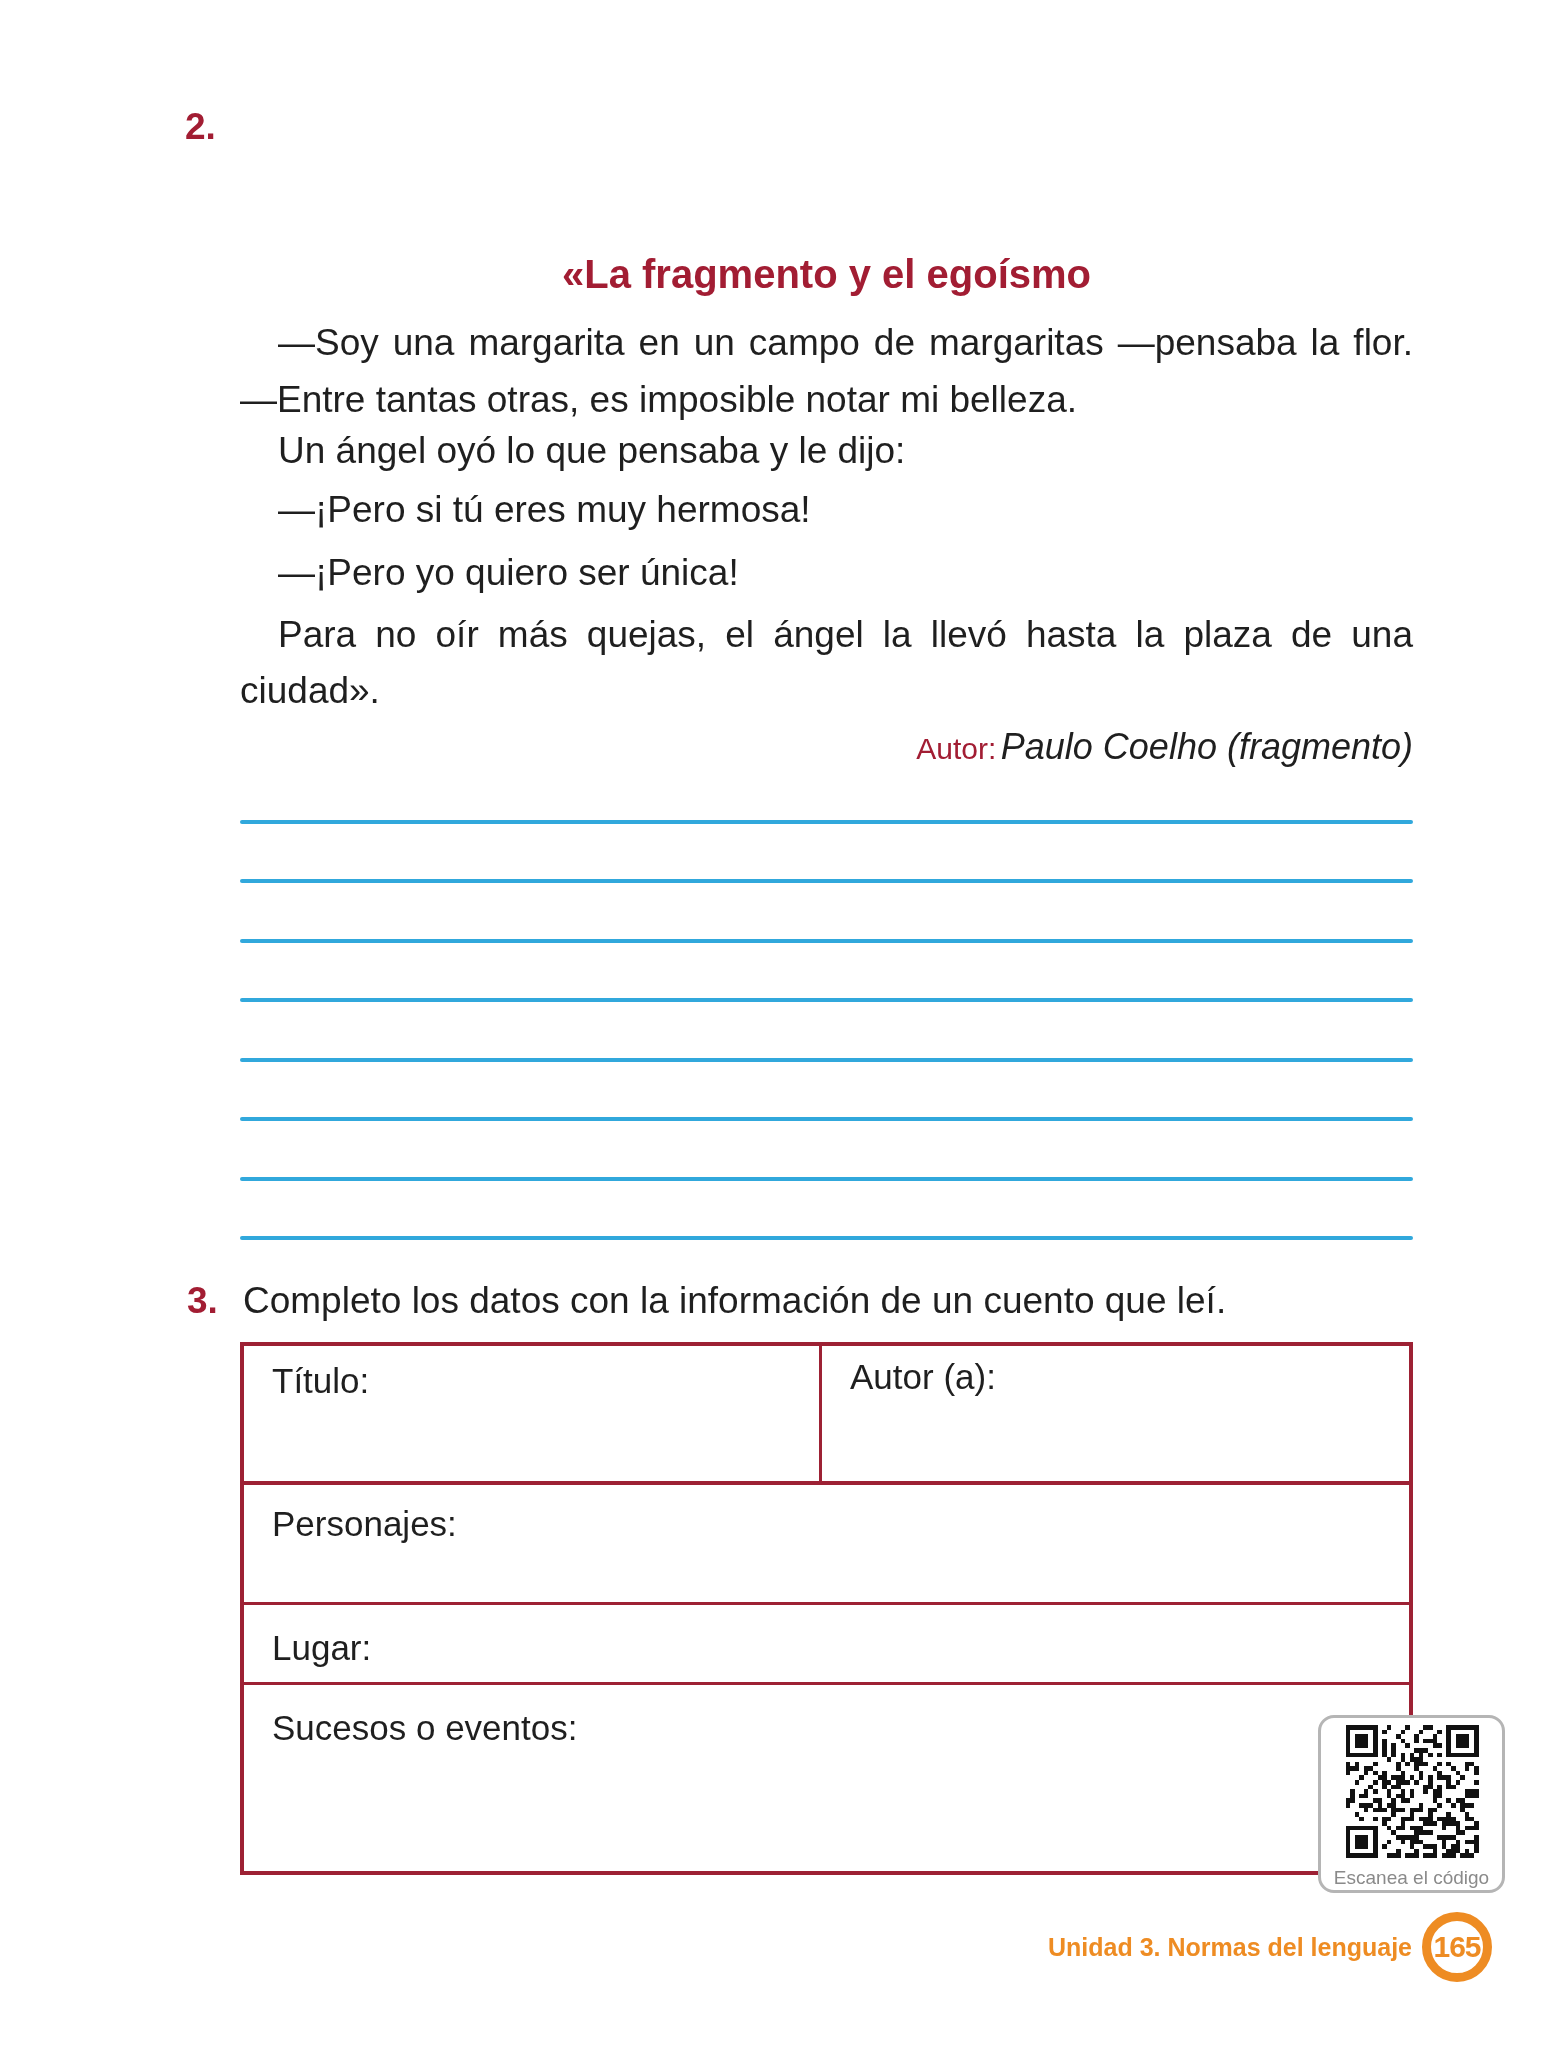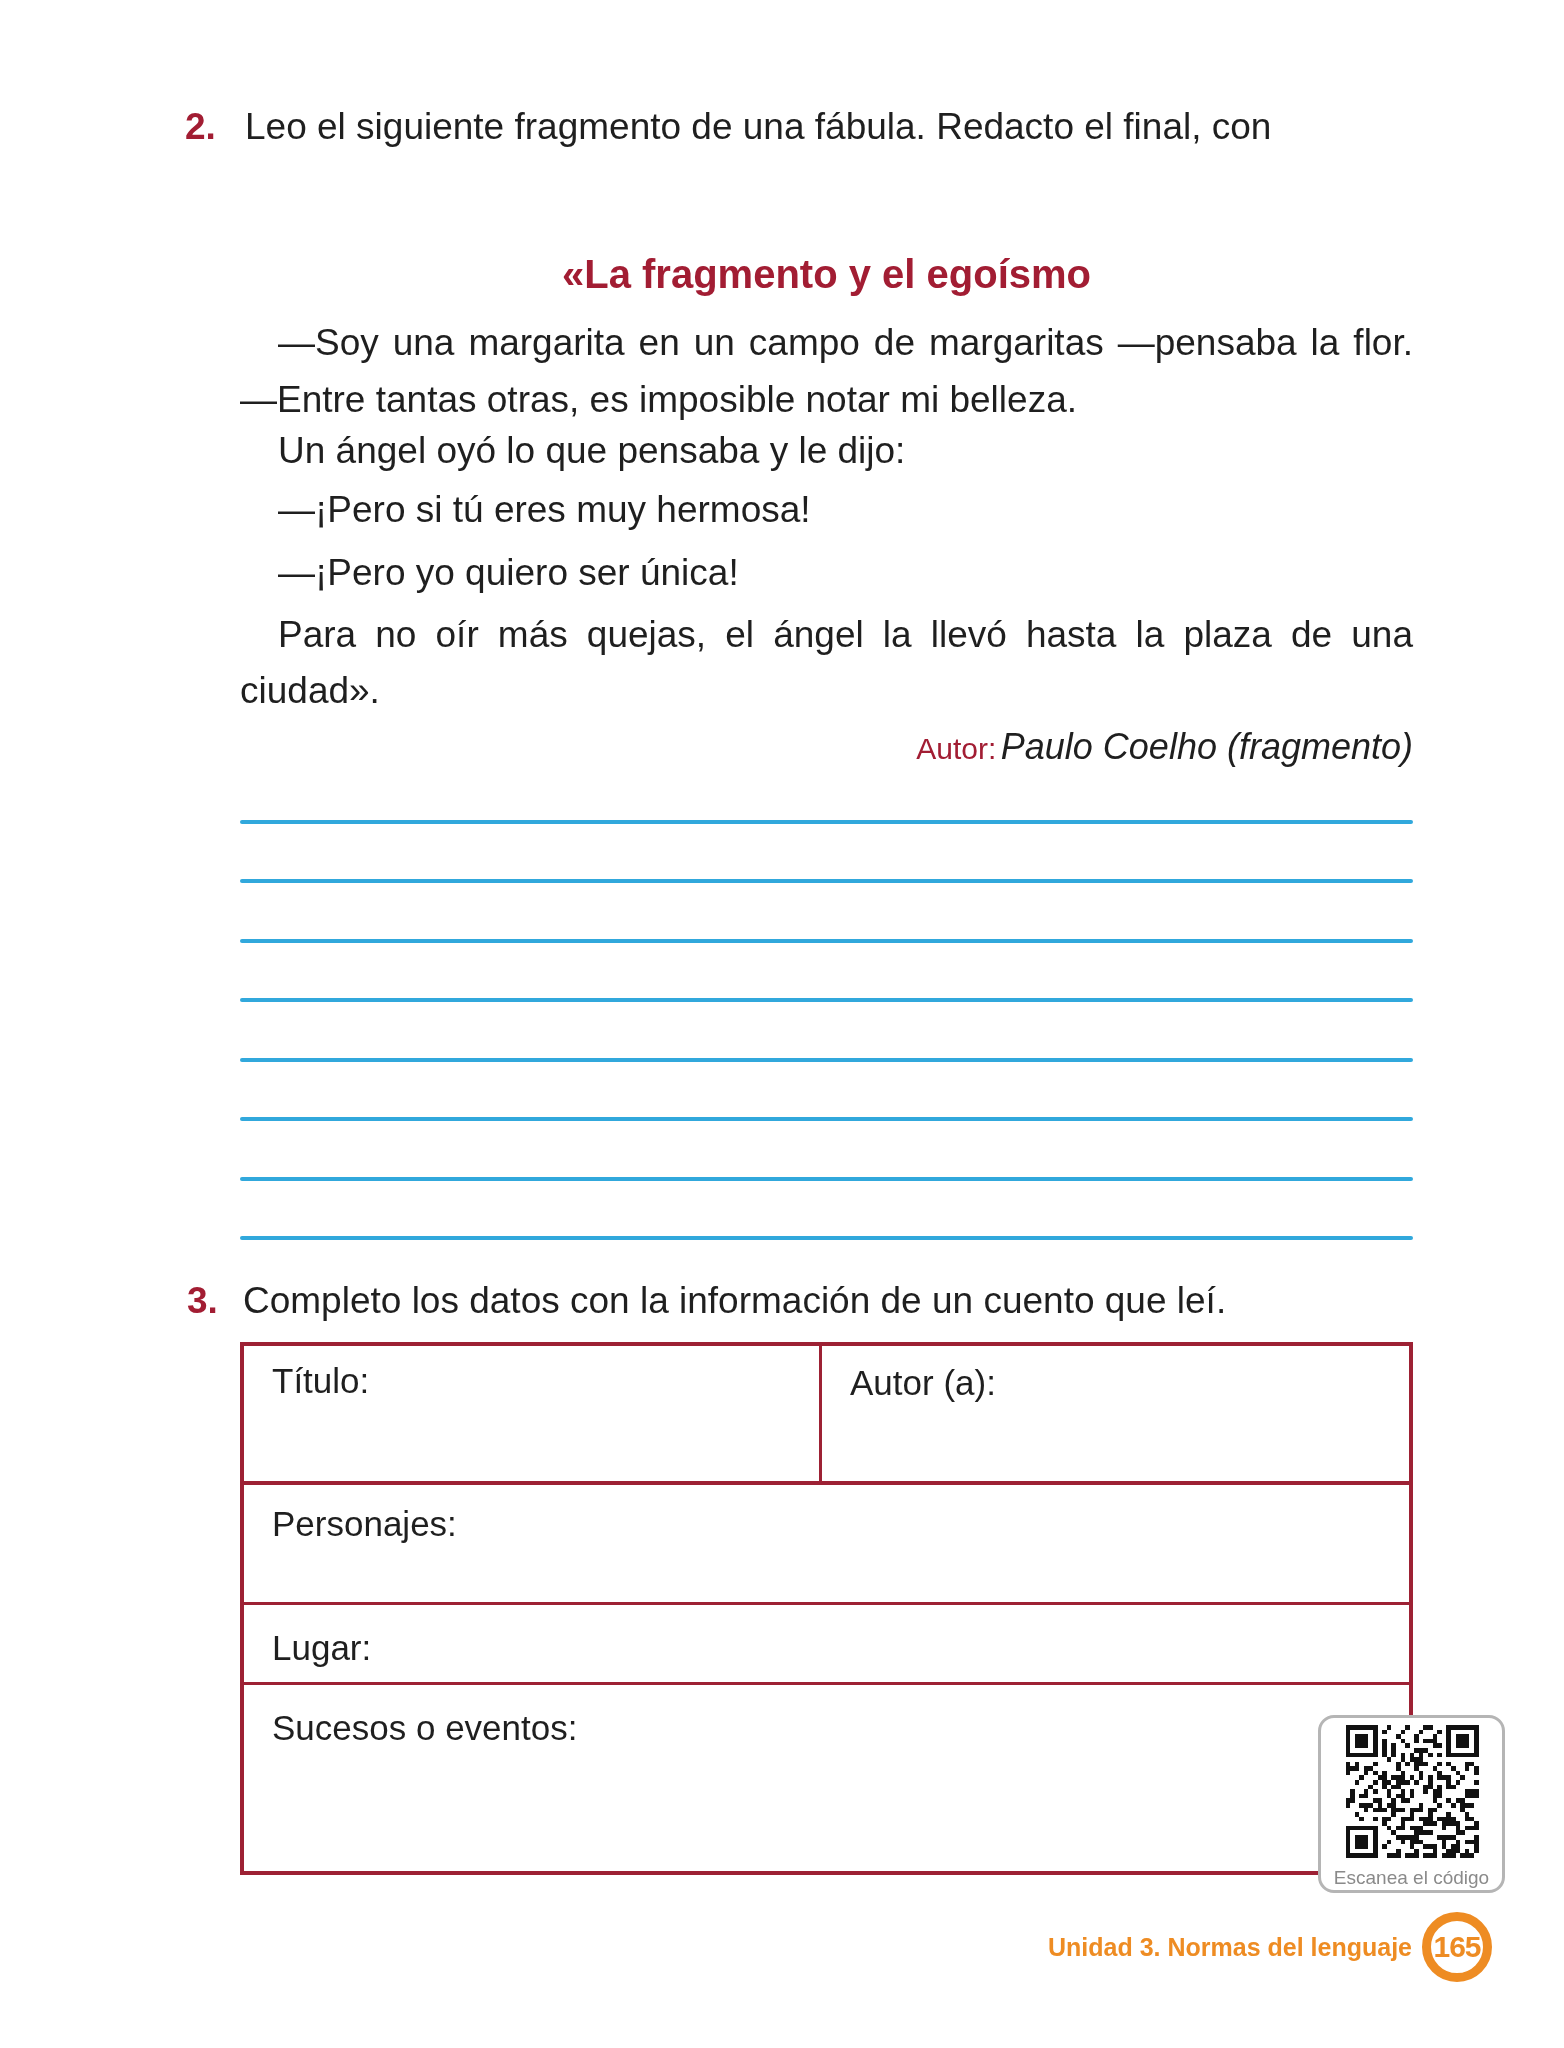--- a/index.html
+++ b/index.html
@@ -55,21 +55,20 @@
     border:9px solid var(--orange);box-sizing:border-box;background:#fff;
     display:flex;align-items:center;justify-content:center;
     font-size:30px;font-weight:bold;color:var(--orange);letter-spacing:-1px;
   }
 </style>
 </head>
 <body>
 
 <span class="exnum" style="left:185px;top:104px;">2.</span>
 <div class="instr" style="left:245px;top:96px;width:1180px;">
-  <div>Leo el siguiente fragmento de una fábula. Redacto el final, con</div>
 </div>
 
 <div class="fable-title">«La fragmento y el egoísmo</div>
 
 <div class="fl ind jst" style="top:320px;">—Soy una margarita en un campo de margaritas —pensaba la flor.</div>
 <div class="fl" style="top:377px;">—Entre tantas otras, es imposible notar mi belleza.</div>
 <div class="fl ind" style="top:428px;">Un ángel oyó lo que pensaba y le dijo:</div>
 <div class="fl ind" style="top:487px;">—¡Pero si tú eres muy hermosa!</div>
 <div class="fl ind" style="top:550px;">—¡Pero yo quiero ser única!</div>
 <div class="fl ind jst" style="top:612px;">Para no oír más quejas, el ángel la llevó hasta la plaza de una</div>
@@ -93,21 +92,21 @@
 
 <span class="exnum" style="left:187px;top:1278px;">3.</span>
 <div class="instr" style="left:243px;top:1270px;width:1180px;line-height:62px;">Completo los datos con la información de un cuento que leí.</div>
 
 <div class="story-table">
   <div class="trow r1">
     <div class="tcell c1">
       <span class="tlabel" style="padding-top:14px;">Título:</span>
     </div>
     <div class="tcell c2">
-      <span class="tlabel" style="padding-top:16px;">Autor (a):</span>
+      <span class="tlabel" style="padding-top:10px;">Autor (a):</span>
     </div>
   </div>
   <div class="trow r2">
     <span class="tlabel">Personajes:</span>
   </div>
   <div class="trow r3">
     <span class="tlabel" style="padding-top:22px;">Lugar:</span>
   </div>
   <div class="trow r4">
     <span class="tlabel" style="padding-top:22px;">Sucesos o eventos:</span>

